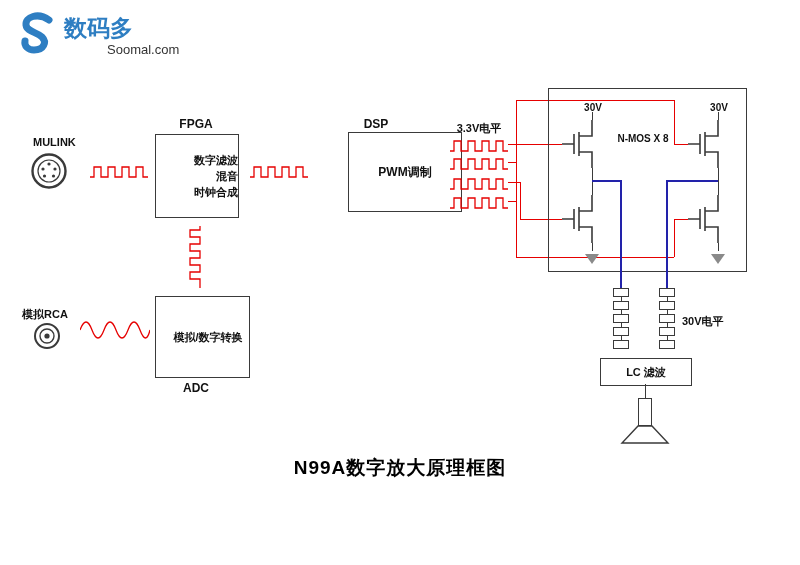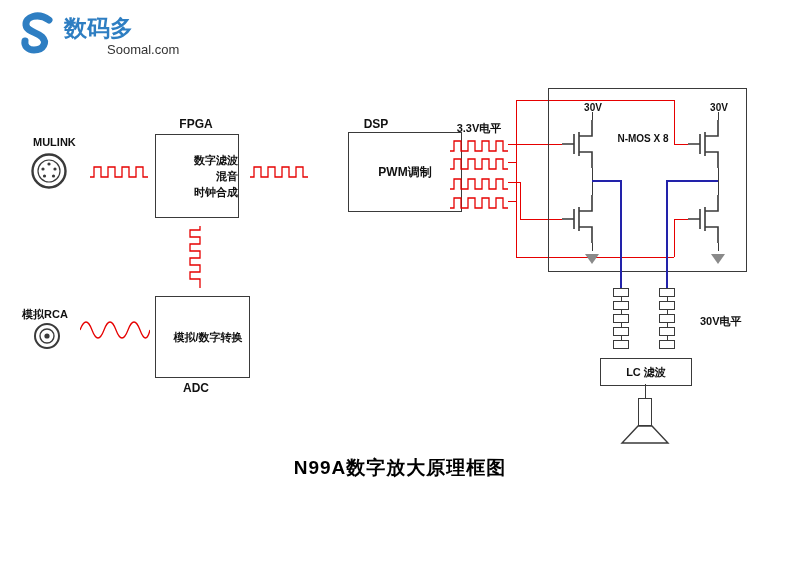--- a/index.html
+++ b/index.html
@@ -189,21 +189,21 @@
   <div class="coil" style="left:613px;top:301px;"></div>
   <div class="coil" style="left:613px;top:314px;"></div>
   <div class="coil" style="left:613px;top:327px;"></div>
   <div class="coil" style="left:613px;top:340px;"></div>
   <div class="coil" style="left:659px;top:288px;"></div>
   <div class="coil" style="left:659px;top:301px;"></div>
   <div class="coil" style="left:659px;top:314px;"></div>
   <div class="coil" style="left:659px;top:327px;"></div>
   <div class="coil" style="left:659px;top:340px;"></div>
 
-  <span class="lbl" style="left:682px;top:314px;margin-left:18px;">30V电平</span>
+  <span class="lbl" style="left:682px;top:314px;">30V电平</span>
 
   <div class="box" style="left:600px;top:358px;width:90px;height:26px;font-size:11px;font-weight:bold;text-align:center;">
     <span>LC 滤波</span>
   </div>
 
   <div class="bw" style="left:645px;top:384px;width:1px;height:14px;"></div>
   <div class="abs" style="left:638px;top:398px;width:14px;height:28px;border:1px solid #3a3a3a;background:#fff;box-sizing:border-box;"></div>
   <span class="abs" style="left:620px;top:425px;">
     <svg width="50" height="20" viewBox="0 0 50 20">
         <polygon points="18,1 32,1 48,18 2,18" fill="#fff" stroke="#3a3a3a" stroke-width="1.4"></polygon>

